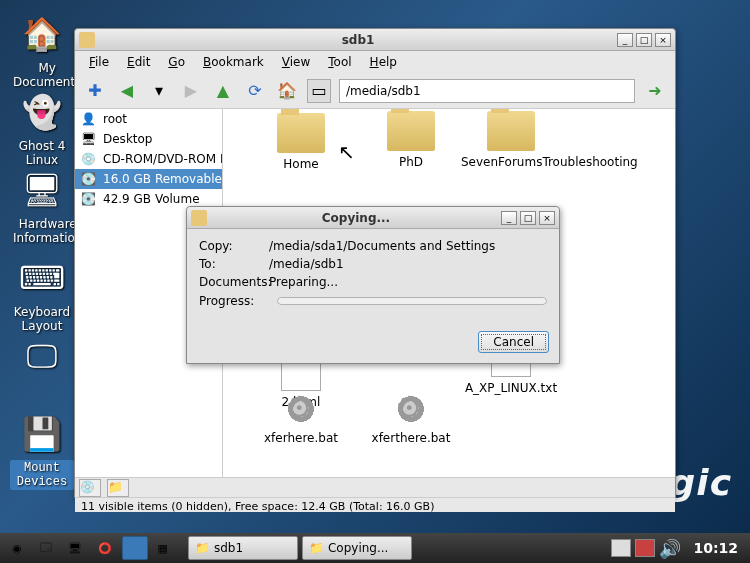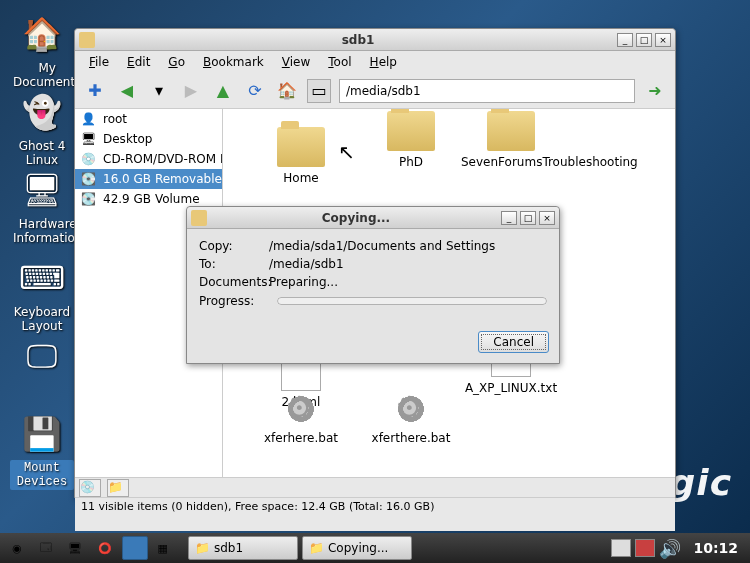--- a/index.html
+++ b/index.html
@@ -32,21 +32,21 @@
 .sb-item { display: flex; align-items: center; gap: 6px; padding: 3px 6px; cursor: pointer; white-space: nowrap; }
 .sb-item.selected { background: #4a8bc8; color: #fff; }
 .sb-item .sicon { width: 16px; height: 14px; flex-shrink: 0; }
 .content { flex: 1; background: #fff; position: relative; overflow: hidden; }
 .folder-item { position: absolute; width: 100px; text-align: center; cursor: pointer; }
 .folder-ico { width: 48px; height: 40px; margin: 0 auto 4px; background: linear-gradient(#f0d890,#d8b860); border-radius: 3px 3px 2px 2px; position: relative; }
 .folder-ico::before { content:""; position:absolute; top:-6px; left:4px; width:18px; height:8px; background:#e8c878; border-radius:2px 2px 0 0; }
 .gear-ico { width:36px; height:36px; margin:0 auto 4px; border-radius:50%; background: radial-gradient(circle,#ccc 30%,#999 31%,#999 50%, transparent 51%); position:relative; }
 .gear-ico::before { content:"⚙"; font-size:32px; color:#999; position:absolute; left:2px; top:-2px; }
 .bottom-bar { height: 20px; background: #e8e8e8; border-top: 1px solid #ccc; display:flex; align-items:center; padding:0 4px; gap:6px; }
-.statusbar { height: 34px; background: #e8e8e8; border-top: 1px solid #ccc; padding: 2px 6px; font-size: 11px; }
+.statusbar { height: 15px; background: #e8e8e8; border-top: 1px solid #ccc; padding: 2px 6px; font-size: 11px; }
 
 
 #dlg { left: 186px; top: 206px; width: 374px; background:#e4e4e4; }
 #dlg .dlg-body { padding: 10px 12px; }
 #dlg .row { display:flex; margin-bottom:4px; font-size:12px; }
 #dlg .row .k { width: 70px; }
 #dlg .row .v { font-weight: normal; }
 #dlg .prog-row { display:flex; align-items:center; gap:8px; margin:4px 0 12px; }
 #dlg progress { flex:1; height:16px; }
 #dlg .btns { text-align:right; padding: 0 10px 10px; }
@@ -128,21 +128,21 @@
         <div class="sb-item selected">
           <span class="sicon">💽</span>
           <span>16.0 GB Removable Volume</span>
         </div>
         <div class="sb-item">
           <span class="sicon">💽</span>
           <span>42.9 GB Volume</span>
         </div>
       </div>
     <div class="content" id="content">
-        <div class="folder-item" style="left: 28px; top: 18px;">
+        <div class="folder-item" style="left: 28px; top: 4px;">
           <div class="folder-ico"></div>
           <div>Home</div>
         </div>
         <div class="folder-item" style="left: 138px; top: 2px;">
           <div class="folder-ico"></div>
           <div>PhD</div>
         </div>
         <div class="folder-item" style="left: 238px; top: 2px;">
           <div class="folder-ico"></div>
           <div>SevenForumsTroubleshooting</div>

